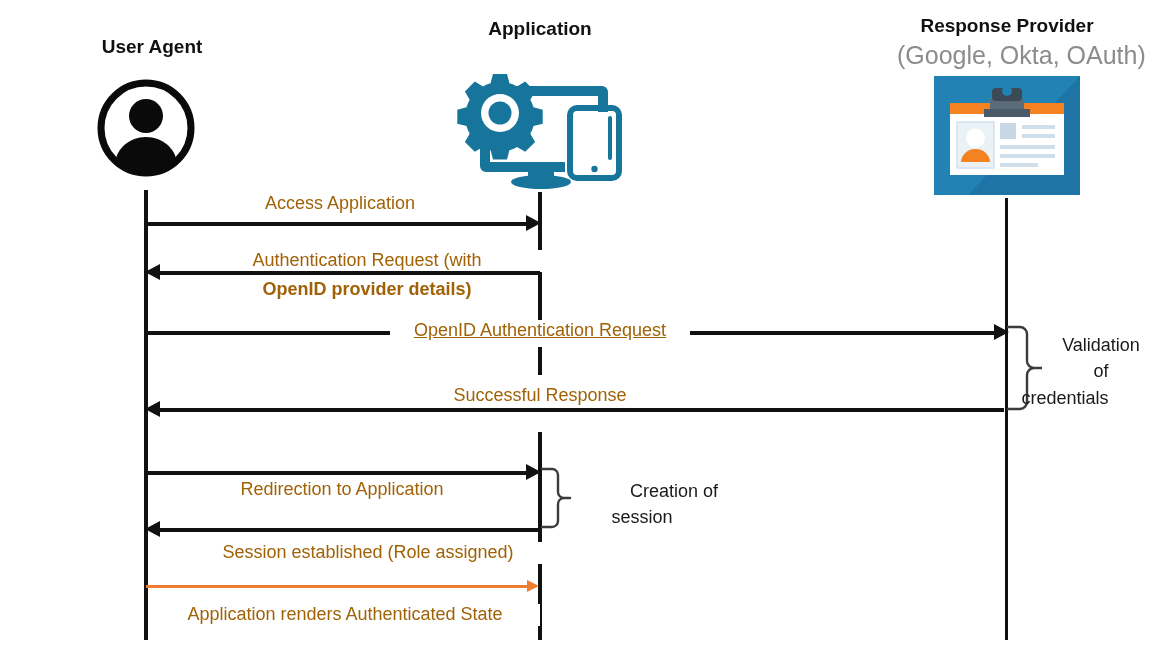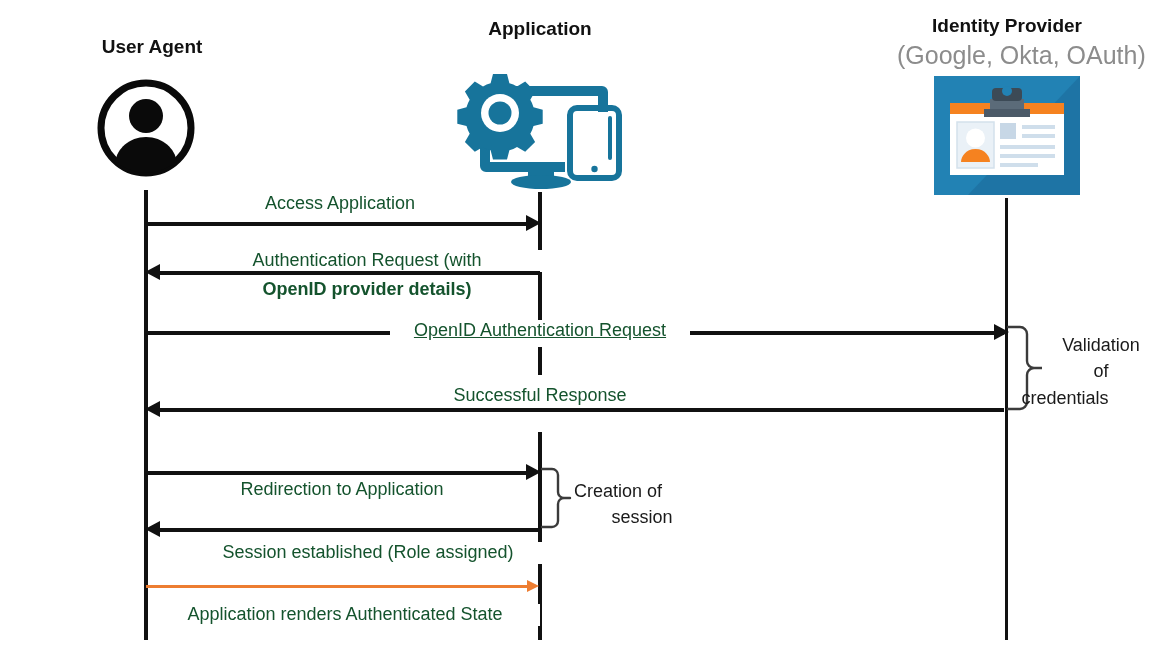--- a/index.html
+++ b/index.html
@@ -45,21 +45,21 @@
     border-top:8px solid transparent;border-bottom:8px solid transparent;
     border-right:15px solid #111111;
   }
   .arrowhead.right.orange{
     border-top:6px solid transparent;border-bottom:6px solid transparent;
     border-left:12px solid #ED7D31;
   }
 
   
   .msg-label{
-    position:absolute;text-align:center;font-size:18px;color:#14532d;
+    position:absolute;text-align:center;font-size:18px;color:#a16207;
     line-height:1.22;white-space:nowrap;background:#ffffff;
     padding:0 6px;box-sizing:border-box;
   }
   .msg-label.noline{background:transparent;font-weight:bold;}
 
   
   .note-label{
     position:absolute;text-align:center;font-size:18px;color:#1a1a1a;
     line-height:1.26;
   }
@@ -67,21 +67,21 @@
 </style>
 </head>
 <body>
 
 <div class="stage">
 
   <div class="actor-title" style="left:52px;top:36px;width:200px;">User Agent</div>
 
   <div class="actor-title" style="left:440px;top:18px;width:200px;">Application</div>
 
-  <div class="actor-title" style="left:907px;top:15px;width:200px;">Identity Provider</div>
+  <div class="actor-title" style="left:907px;top:15px;width:200px;">Response Provider</div>
   <div class="actor-sub" style="left:897px;top:41px;width:220px;">(Google, Okta, OAuth)</div>
 
   <div class="ua-icon">
     <svg viewBox="0 0 100 100" width="100" height="100">
       <circle cx="50" cy="50" r="45" fill="#ffffff" stroke="#0a0a0a" stroke-width="7"></circle>
       <circle cx="50" cy="38" r="17" fill="#0a0a0a"></circle>
       <path d="M50 59 C 33 59 21 71 19.5 83 A45 45 0 0 0 80.5 83 C 79 71 67 59 50 59 Z" fill="#0a0a0a"></path>
     </svg>
   </div>
 
@@ -178,16 +178,16 @@
   <div class="note-label" style="left:1032px;top:334px;width:138px;">Validation</div>
   <div class="note-label" style="left:1032px;top:360px;width:138px;">of</div>
   <div class="note-label" style="left:996px;top:387px;width:138px;text-align:center;">credentials</div>
 
   <div class="brace">
     <svg style="position:absolute;left:540px;top:467px;" width="32" height="64" viewBox="0 0 32 64">
       <path d="M2 2 h10 a6 6 0 0 1 6 6 v17 a6 6 0 0 0 6 6 h6
                h-6 a6 6 0 0 0 -6 6 v17 a6 6 0 0 1 -6 6 h-10" fill="none" stroke="#3b3b3b" stroke-width="2.4" stroke-linecap="round" stroke-linejoin="round"></path>
     </svg>
   </div>
-  <div class="note-label" style="left:554px;top:480px;width:128px;">Creation of</div>
+  <div class="note-label" style="left:610px;top:480px;width:128px;">Creation of</div>
   <div class="note-label" style="left:578px;top:506px;width:128px;">session</div>
 
 </div>
 
 </body></html>

